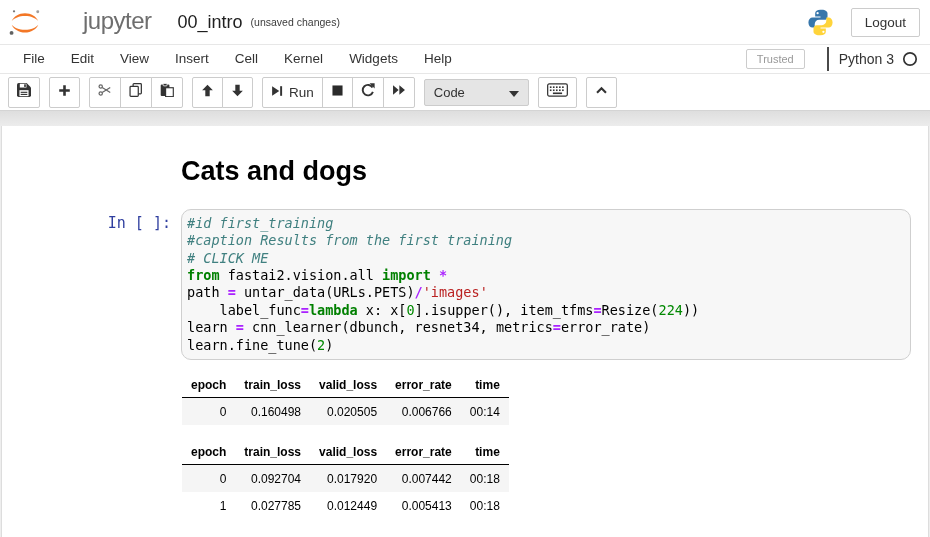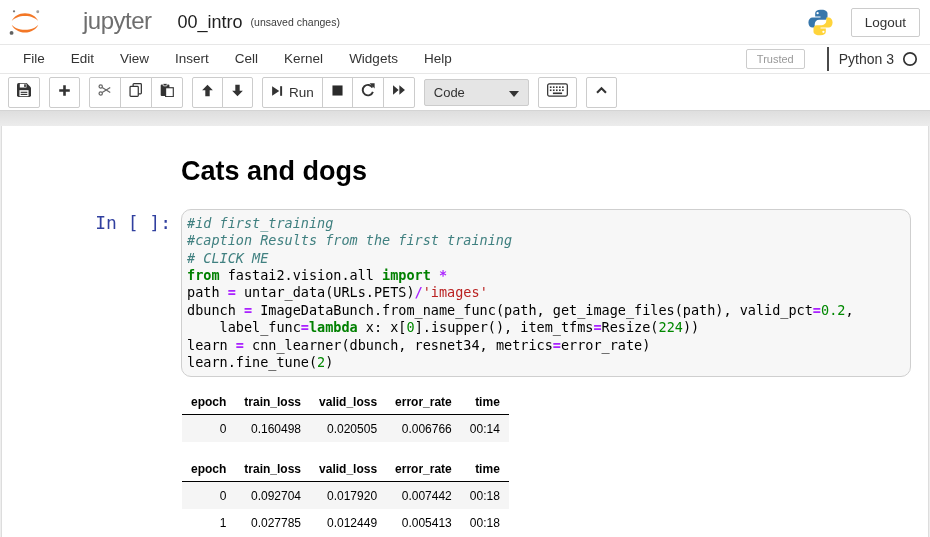--- a/index.html
+++ b/index.html
@@ -47,21 +47,21 @@
     display:flex; align-items:center; justify-content:space-between; padding:0 9px; font-size:13px; color:#333; cursor:pointer; }
 
   
   .hdr-gap { height:16px; background:linear-gradient(#dedede,#ececec); border-top:1px solid #d4d4d4; }
 
   
   .notebook { background:#fff; height:411px; margin:0 1px; border-left:1px solid #ddd; border-right:1px solid #ddd;
     padding-top:13px; overflow:hidden;padding-left:34px; }
   .cell { display:flex; padding:5px 0; }
   .prompt { width:145px; flex:none; text-align:right; padding-right:10px;
-    font-family:"DejaVu Sans Mono", monospace; font-size:18px; line-height:18px; color:#303F9F; padding-top:5px; }
+    font-family:"DejaVu Sans Mono", monospace; font-size:15px; line-height:18px; color:#303F9F; padding-top:5px; }
   .md-body h1 { margin:13px 0 12px; font-size:27px; font-weight:bold; color:#000; line-height:1.1; }
   .input-area { flex:1; margin-right:17px; background:#f7f7f7; border:1px solid #cfcfcf; border-radius:10px;
     padding:5px 5px; font-family:"DejaVu Sans Mono", monospace; font-size:13.5px; line-height:17.4px; color:#000; }
   .code-line { white-space:pre; }
   .tok-c { color:#408080; font-style:italic; }
   .tok-k { color:#008000; font-weight:bold; }
   .tok-o { color:#AA22FF; font-weight:bold; }
   .tok-n2 { color:#080; }
   .tok-s { color:#BA2121; }
 
@@ -282,21 +282,20 @@
     </div>
 
     <div class="cell">
       <div class="prompt">In [ ]:</div>
       <div class="input-area" id="code-editor">
           <div class="code-line"><span class="tok-c">#id first_training</span></div>
           <div class="code-line"><span class="tok-c">#caption Results from the first training</span></div>
           <div class="code-line"><span class="tok-c"># CLICK ME</span></div>
           <div class="code-line"><span class="tok-k">from</span><span> fastai2.vision.all </span><span class="tok-k">import</span><span> </span><span class="tok-o">*</span></div>
           <div class="code-line"><span>path </span><span class="tok-o">=</span><span> untar_data(URLs.PETS)</span><span class="tok-o">/</span><span class="tok-s">'images'</span></div>
-          <div class="code-line"><span>dbunch </span><span class="tok-o">=</span><span> ImageDataBunch.from_name_func(path, get_image_files(path), valid_pct</span><span class="tok-o">=</span><span class="tok-n2">0.2</span><span>,</span></div>
           <div class="code-line"><span>    label_func</span><span class="tok-o">=</span><span class="tok-k">lambda</span><span> x: x[</span><span class="tok-n2">0</span><span>].isupper(), item_tfms</span><span class="tok-o">=</span><span>Resize(</span><span class="tok-n2">224</span><span>))</span></div>
           <div class="code-line"><span>learn </span><span class="tok-o">=</span><span> cnn_learner(dbunch, resnet34, metrics</span><span class="tok-o">=</span><span>error_rate)</span></div>
           <div class="code-line"><span>learn.fine_tune(</span><span class="tok-n2">2</span><span>)</span></div>
         </div>
     </div>
 
     <div class="output-area" id="output-area">
         <table class="df">
           <thead>
             <tr>

